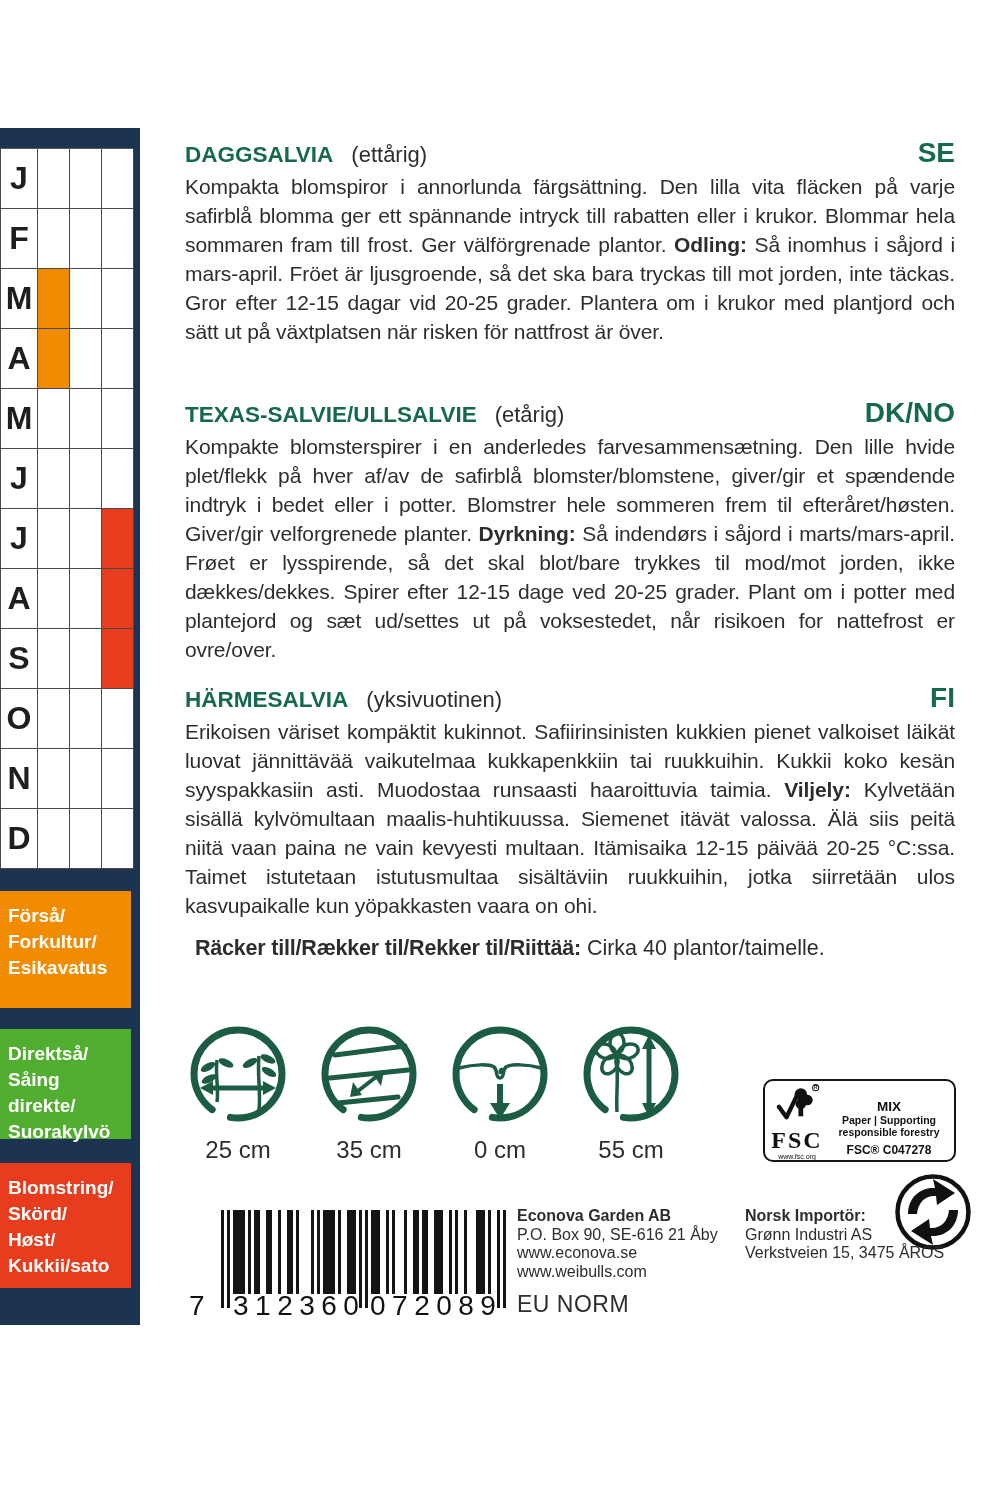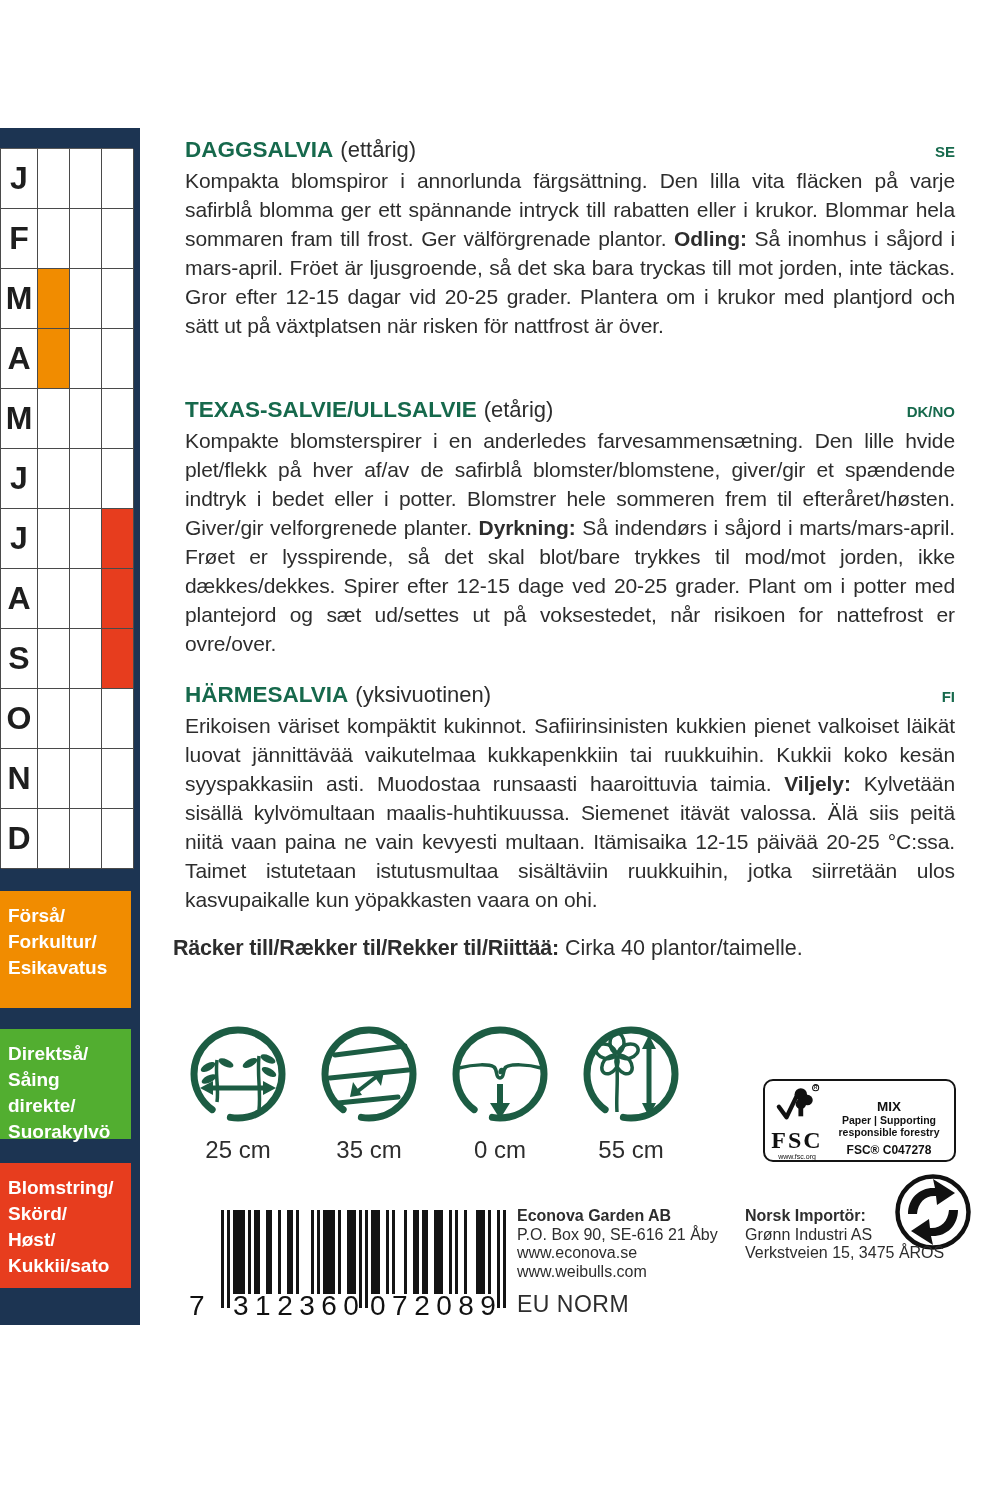--- a/index.html
+++ b/index.html
@@ -16,25 +16,25 @@
   .legend-box{position:absolute;left:0;width:131px;box-sizing:border-box;padding:12px 2px 0 8px;
               color:#fff;font-weight:bold;font-size:19px;line-height:26px;white-space:pre-line;}
   .legend-orange{top:763px;height:117px;background:var(--orange,#f18c00);}
   .legend-green{top:901px;height:110px;background:var(--green,#52ae30);}
   .legend-red{top:1035px;height:125px;background:var(--red,#e73d1e);}
 
   
   .lang-section{position:absolute;left:185px;width:770px;}
   .sec-head{display:flex;justify-content:space-between;align-items:baseline;}
   .title-name{font-weight:bold;font-size:22.5px;color:var(--title-green,#16694c);}
-  .title-sub{font-size:22px;color:var(--text,#2d2d2d);margin-left:7px;}
-  .lang-code{font-weight:bold;font-size:15px;color:var(--title-green,#16694c);}
+  .title-sub{font-size:22px;color:var(--text,#2d2d2d);margin-left:18px;}
+  .lang-code{font-weight:bold;font-size:28px;color:var(--title-green,#16694c);}
   .sec-body{margin:3px 0 0;font-size:21px;line-height:29px;text-align:justify;letter-spacing:-0.1px;}
   #sec-se{top:137px;} #sec-dk{top:397px;} #sec-fi{top:682px;}
-  .yield-line{position:absolute;left:173px;top:936px;width:770px;font-size:21.5px;margin:0;}
+  .yield-line{position:absolute;left:195px;top:936px;width:770px;font-size:21.5px;margin:0;}
   .yield-line strong{letter-spacing:-0.2px;}
 
   
   .icons-row{position:absolute;left:187px;top:1022px;display:flex;gap:29px;justify-content:center;}
   .icon-fig{width:102px;text-align:center;}
   .icon-fig svg{display:block;}
   .icon-label{margin-top:10px;font-size:24px;color:var(--text,#2d2d2d);}
   .gicon{stroke:var(--icon-green,#1c5c43);fill:none;}
   .gfill{fill:var(--icon-green,#1c5c43);stroke:none;}
 

